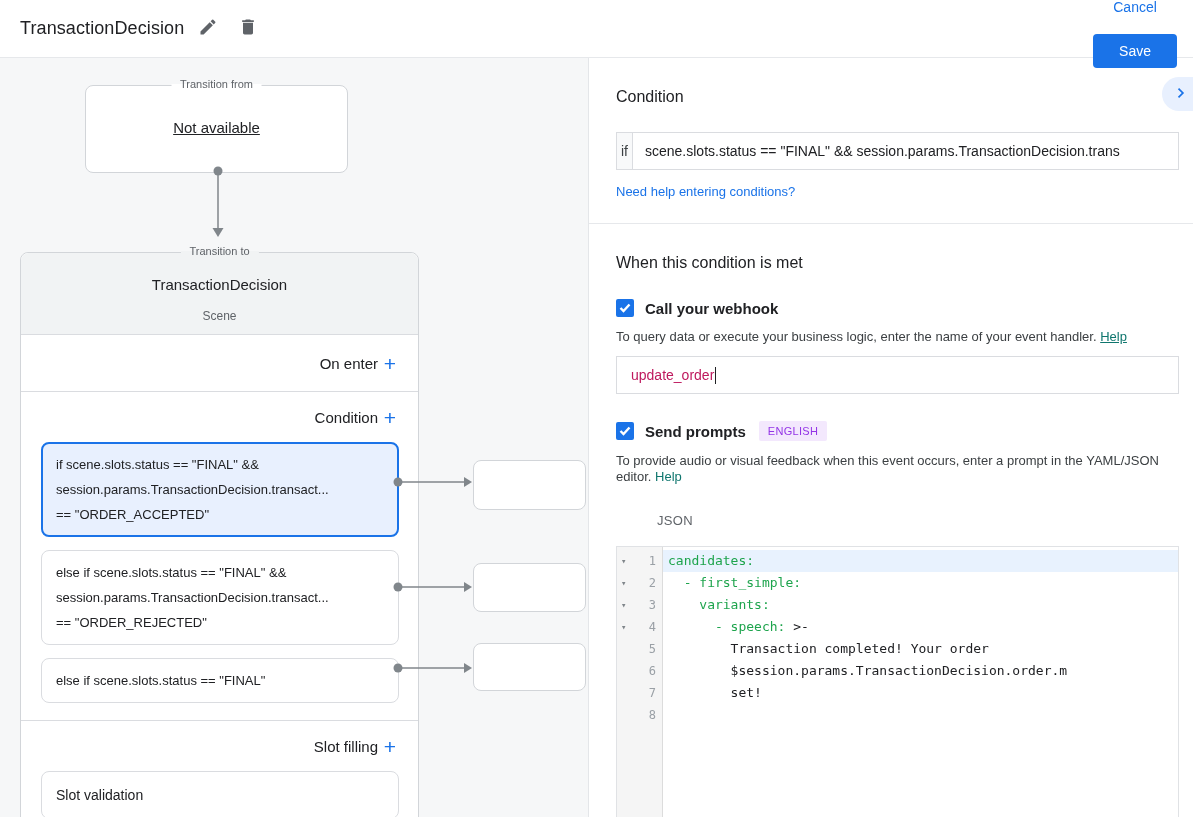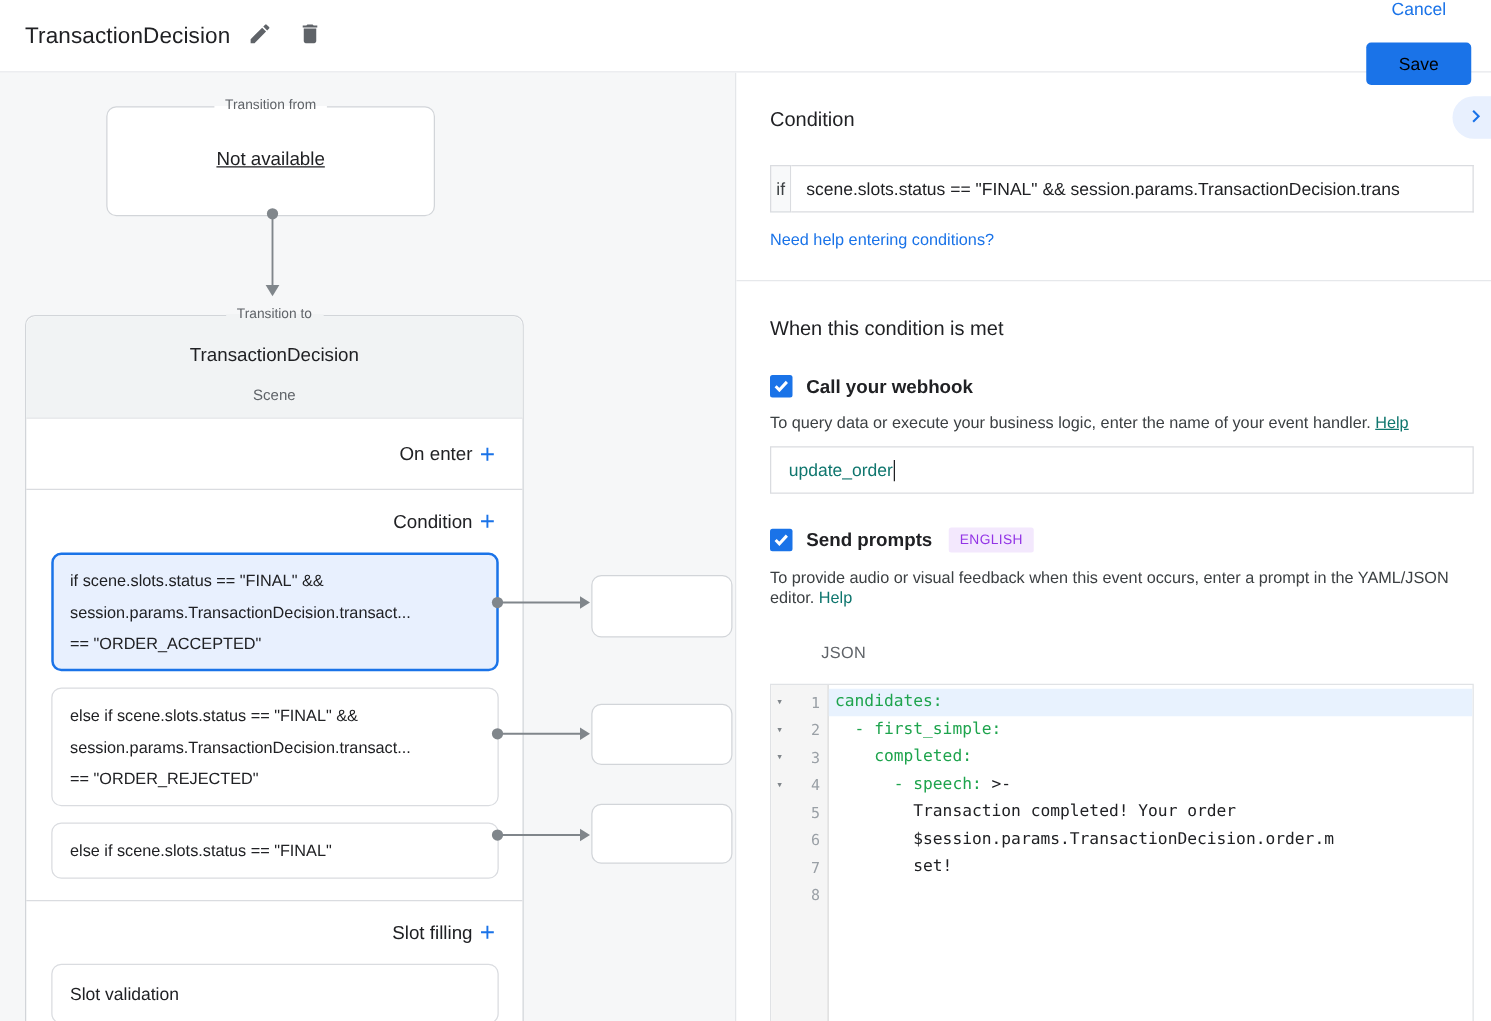--- a/index.html
+++ b/index.html
@@ -12,21 +12,21 @@
     display:flex; align-items:center; justify-content:space-between;
     padding:0 16px 0 20px; background:#fff; border-bottom:1px solid #e6e8eb; z-index:20; }
   .title-row { display:flex; align-items:center; gap:8px; }
   .page-title { font-size:18px; font-weight:400; color:#202124; letter-spacing:.1px; }
   .icon-btn { border:none; background:transparent; cursor:pointer; width:32px; height:32px;
     display:flex; align-items:center; justify-content:center; border-radius:50%; }
   .icon-btn svg { fill:#5f6368; }
   .header-actions { display:flex; align-items:center; gap:10px;flex-direction:column; }
   .btn-text { border:none; background:transparent; color:#1a73e8; font-size:14px; font-weight:500;
     padding:9px 18px; cursor:pointer; font-family:inherit; }
-  .btn-primary { border:none; background:#1a73e8; color:#000000; font-size:14px; font-weight:500;
+  .btn-primary { border:none; background:#1a73e8; color:#ffffff; font-size:14px; font-weight:500;
     padding:9px 26px; border-radius:4px; cursor:pointer; font-family:inherit; }
 
   
   .canvas { position:absolute; top:58px; left:0; width:588px; height:759px;
     background:#f6f7f8; overflow:hidden; }
   .connectors { position:absolute; top:0; left:0; z-index:6; pointer-events:none; }
 
   .legend { position:absolute; top:-8px; left:50%; transform:translateX(-50%);
     font-size:11px; color:#5f6368; padding:0 9px; white-space:nowrap; z-index:2; }
 
@@ -82,21 +82,21 @@
     display:flex; align-items:center; justify-content:center; cursor:pointer; }
   .checkbox svg { stroke:#fff; fill:none; stroke-width:2.4; }
   .check-label { margin-left:11px; font-size:15px; font-weight:700; color:#202124; }
   .badge { margin-left:13px; background:#f3e8fd; color:#9334e6; font-size:11px; font-weight:500;
     padding:4px 9px; border-radius:2px; letter-spacing:.3px; }
   .desc { margin-top:12px; font-size:13px; color:#3c4043; line-height:16px; max-width:563px; }
   .desc a { color:#0f766e; cursor:pointer; }
   .desc a.underline { text-decoration:underline; }
   .desc a.plain { text-decoration:none; }
   .text-input { margin-top:11px; width:563px; height:38px; border:1px solid #dadce0;
-    display:flex; align-items:center; padding:0 14px; font-size:14px; color:#0f766e; cursor:text; background:#fff; }
+    display:flex; align-items:center; padding:0 14px; font-size:14px; color:#be185d; cursor:text; background:#fff; }
   .caret { display:inline-block; width:1px; height:17px; background:#202124; margin-left:1px; }
 
   .tabs { display:flex; margin-top:18px; }
   .tab { width:118px; height:34px; border:none; background:transparent; font-family:inherit;
     font-size:13px; font-weight:500; color:#5f6368; cursor:pointer; letter-spacing:.3px; }
   .tab.active { background:#e8f0fe; color:#1967d2; border-radius:4px 4px 0 0; }
 
   .editor { position:relative; margin-top:9px; width:563px; height:272px;
     border:1px solid #e0e2e5; background:#fff; overflow:hidden; }
   .gutter-bg { position:absolute; left:0; top:0; bottom:0; width:46px; background:#f5f5f5;
@@ -285,21 +285,21 @@
               <span class="fold">▾</span>
               <span class="lnum">2</span>
             </div>
             <div class="code"><span class="tok-key">  - first_simple:</span></div>
           </div>
           <div class="code-line">
             <div class="gut">
               <span class="fold">▾</span>
               <span class="lnum">3</span>
             </div>
-            <div class="code"><span class="tok-key">    completed:</span></div>
+            <div class="code"><span class="tok-key">    variants:</span></div>
           </div>
           <div class="code-line">
             <div class="gut">
               <span class="fold">▾</span>
               <span class="lnum">4</span>
             </div>
             <div class="code"><span class="tok-key">      - speech: </span><span class="tok-plain">&gt;-</span></div>
           </div>
           <div class="code-line">
             <div class="gut">

